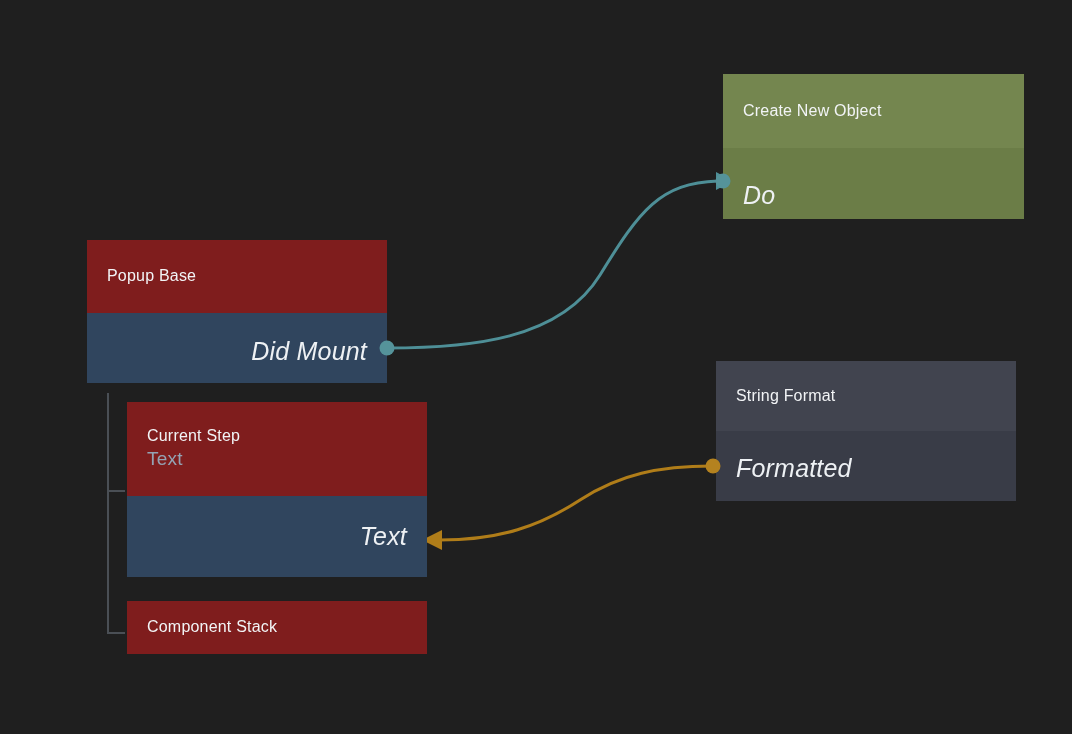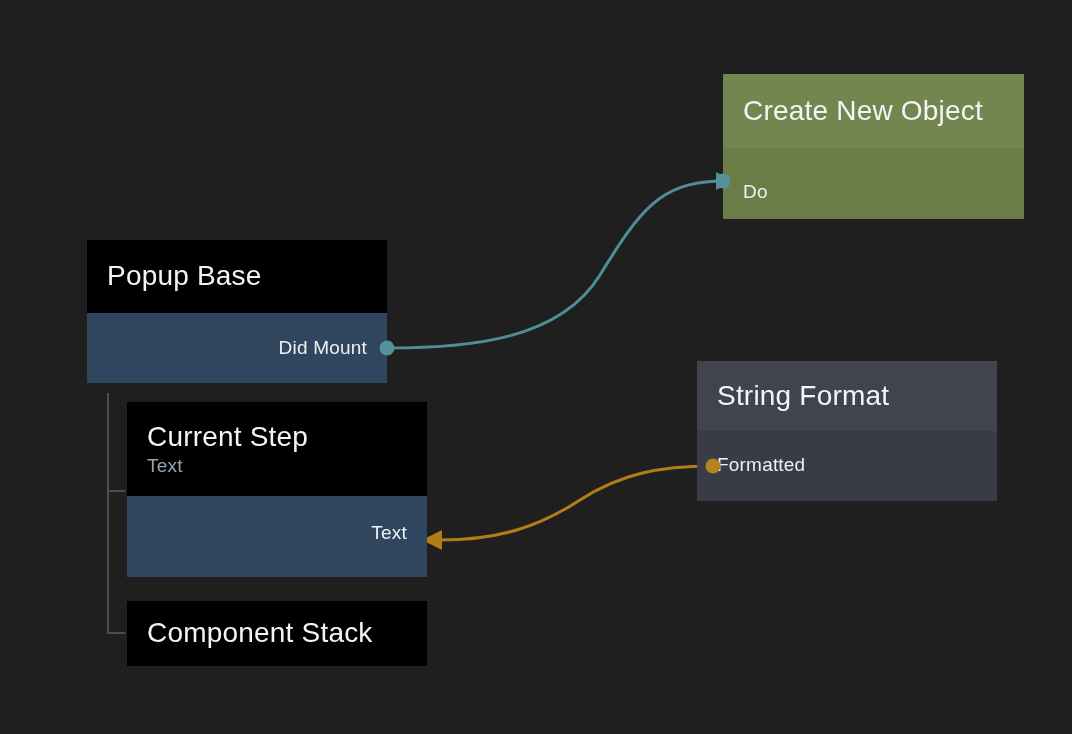--- a/index.html
+++ b/index.html
@@ -25,61 +25,62 @@
     overflow: hidden;
   }
   .node-header {
     box-sizing: border-box;
     display: flex;
     flex-direction: column;
     justify-content: center;
     padding: 0 20px;
   }
   .node-title {
-    font-size: 28px;
+    font-size: 16px;
     color: #f2f4f6;
     line-height: 1.15;
     letter-spacing: 0.2px;
     white-space: nowrap;
   }
   .node-subtitle {
     font-size: 19px;
     color: #94a3b4;
     line-height: 1.2;
     letter-spacing: 0.2px;
     white-space: nowrap;
     margin-top: 2px;
   }
   .node-body {
     box-sizing: border-box;
     position: relative;
     height: 100%;
   }
 
   
-  .node-blue .node-header { background: #000000; }
+  .node-blue .node-header { background: #7f1d1d; }
   .node-blue .node-body   { background: #30455e; }
 
   
   .node-green .node-header { background: #74864f; }
   .node-green .node-body   { background: #6b7d47; }
 
   
   .node-gray .node-header { background: #41444f; }
   .node-gray .node-body   { background: #393c47; }
 
   
   .pin-row {
     position: absolute;
     display: flex;
     align-items: center;
-    font-size: 19px;
+    font-size: 25px;
     color: #eef1f4;
     letter-spacing: 0.2px;
     white-space: nowrap;
+    font-style: italic;
   }
   .pin-row.out { right: 20px; }
   .pin-row.in  { left: 20px; }
 
   
   .socket {
     position: absolute;
     width: 15px;
     height: 15px;
     border-radius: 50%;
@@ -138,21 +139,21 @@
       <div class="node-title">Popup Base</div>
     </div>
     <div class="node-body">
       <div class="pin-row out" style="top:24px;">
         <span>Did Mount</span>
       </div>
     </div>
   </div>
   <div class="socket socket-teal" style="left:387px; top:348px;"></div>
 
-  <div class="node node-gray" style="left:697px; top:361px; width:300px; height:140px;">
+  <div class="node node-gray" style="left:716px; top:361px; width:300px; height:140px;">
     <div class="node-header" style="height:70px;">
       <div class="node-title">String Format</div>
     </div>
     <div class="node-body">
       <div class="pin-row in" style="top:23px;justify-content:center;">
         <span>Formatted</span>
       </div>
     </div>
   </div>
   <div class="socket socket-orange" style="left:713px; top:466px;"></div>
@@ -163,18 +164,18 @@
       <div class="node-subtitle">Text</div>
     </div>
     <div class="node-body">
       <div class="pin-row out" style="top:26px;">
         <span>Text</span>
       </div>
     </div>
   </div>
 
   <div class="node node-blue" style="left:127px; top:601px; width:300px; height:65px;">
-    <div class="node-header" style="height:65px;">
+    <div class="node-header" style="height:53px;">
       <div class="node-title">Component Stack</div>
     </div>
   </div>
 
 </div>
 
 </body></html>

